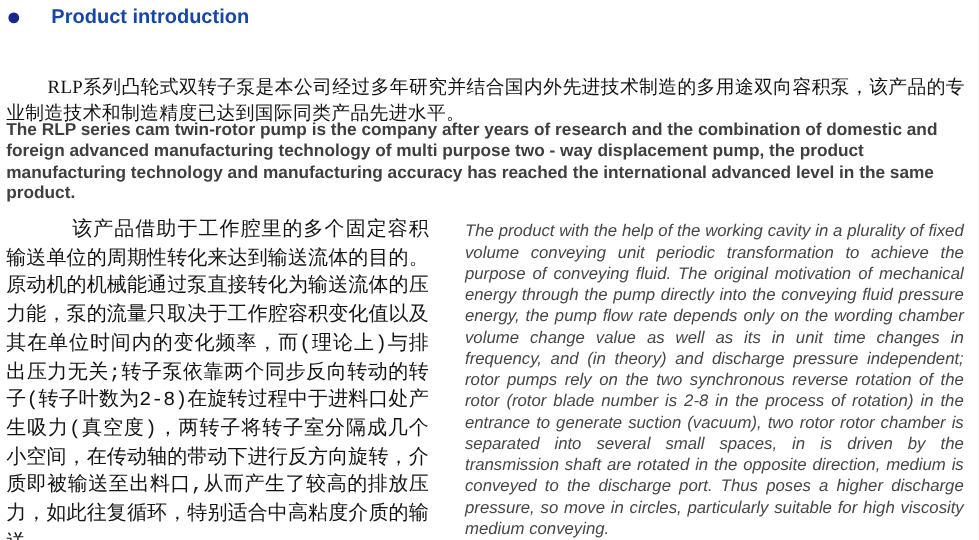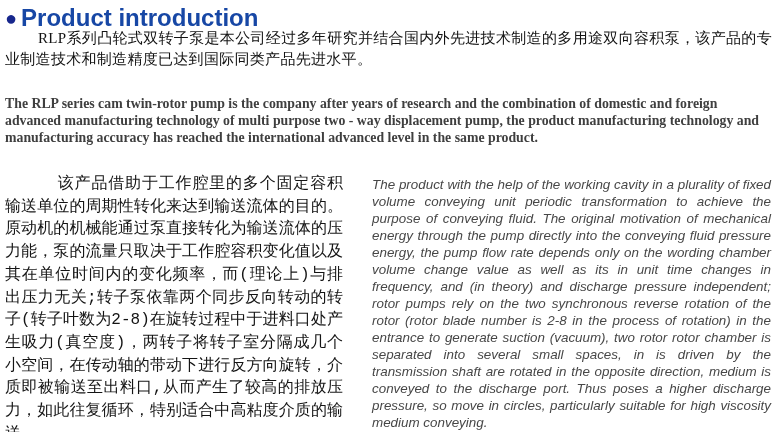--- a/index.html
+++ b/index.html
@@ -27,47 +27,47 @@
   }
   .title-zh {
     color: #17278d;
     font-size: 20px;
     font-weight: bold;
     letter-spacing: 1px;
     font-family: "Liberation Sans", "DejaVu Sans", sans-serif;
   }
   .title-en {
     color: #1747a5;
-    font-size: 24px;
+    font-size: 16px;
     font-weight: bold;
+    margin-left: 20px;
   }
   .intro-zh {
     position: absolute;
-    top: 28px;
+    top: 60px;
     left: 5px;
     width: 767px;
     color: #121212;
     font-family: "Liberation Serif", "DejaVu Serif", serif;
     font-size: 15px;
     line-height: 21px;
     text-align: justify;
     text-indent: 2.2em;
     letter-spacing: 0.3px;
   }
   .intro-en {
     position: absolute;
     top: 96px;
     left: 5px;
     width: 765px;
     color: #3f3f3f;
     font-size: 13.8px;
     font-weight: 600;
     line-height: 16.8px;
     text-align: left;
-    font-family: Liberation Serif, serif;
   }
   .col-zh {
     position: absolute;
     top: 173px;
     left: 5px;
     width: 338px;
     color: #141414;
     font-family: Liberation Mono, monospace;
     font-size: 16px;
     line-height: 22.7px;

